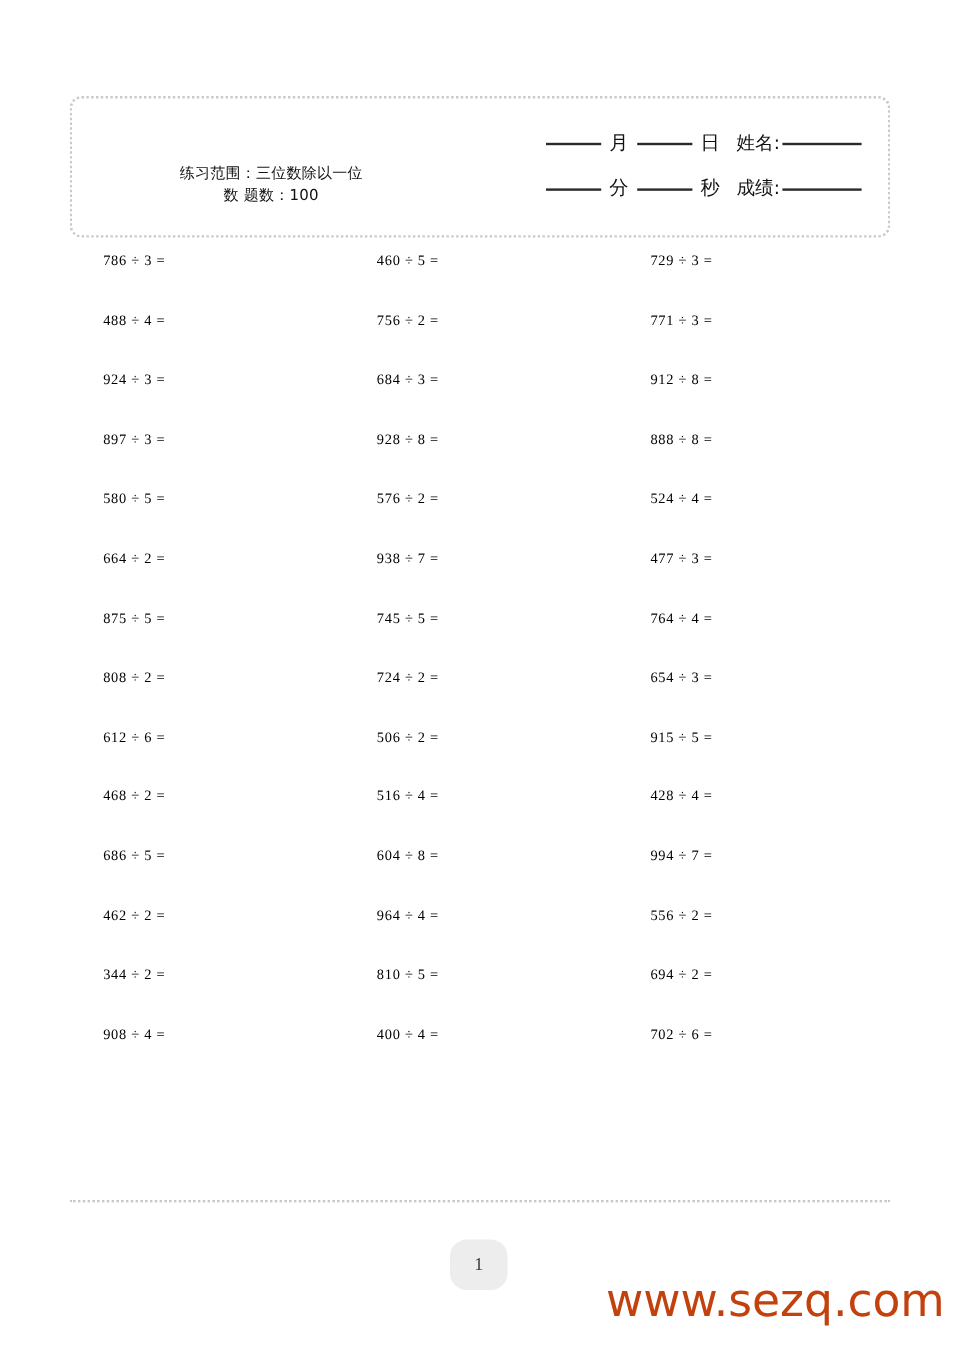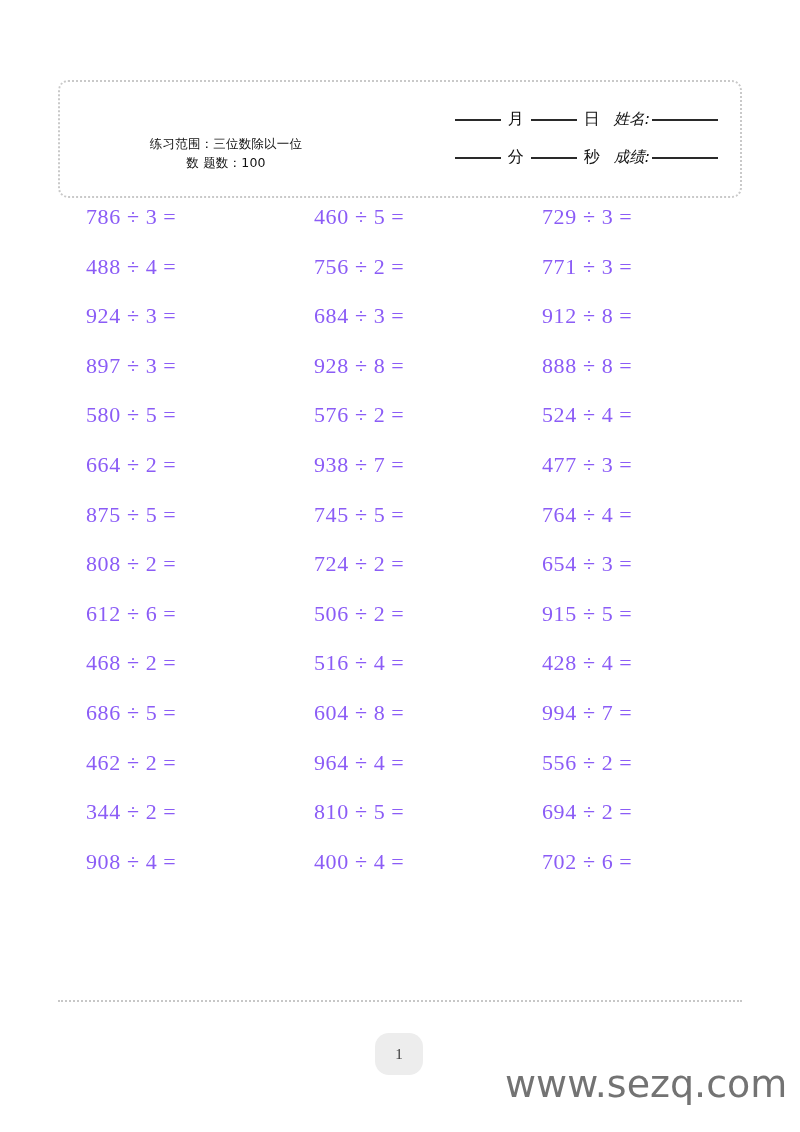--- a/index.html
+++ b/index.html
@@ -85,37 +85,36 @@
   }
   .cjk {
     font-family: "DejaVu Sans", "Liberation Sans", sans-serif;
     font-size: 16px;
     padding: 0 2px;
   }
   .lbl {
     font-family: "DejaVu Sans", "Liberation Sans", sans-serif;
     font-size: 15.5px;
     margin-left: 12px;
-    font-style: italic;
   }
 
   
   .problems {
     position: absolute;
     left: 58px;
     top: 206px;
     width: 684px;
     display: grid;
     grid-template-columns: repeat(3, 1fr);
     grid-auto-rows: 49.6px;
   }
   .cell {
     font-family: "Liberation Serif", "DejaVu Serif", serif;
-    font-size: 22px;
-    color: #8b5cf6;
+    font-size: 12px;
+    color: #000000;
     padding-left: 28px;
     line-height: 22px;
     white-space: nowrap;
     letter-spacing: 0.6px;
   }
 
   
   .footer-divider {
     position: absolute;
     left: 58px;
@@ -139,21 +138,21 @@
     font-size: 15px;
     color: #3a3a3a;
   }
 
   .watermark {
     position: absolute;
     left: 505px;
     top: 1062px;
     font-family: "DejaVu Sans", "Liberation Sans", sans-serif;
     font-size: 38px;
-    color: #737373;
+    color: #c2410c;
     letter-spacing: 0px;
     white-space: nowrap;
   }
 </style>
 </head>
 <body>
 
 <div class="page">
 
   <div class="header-box">

